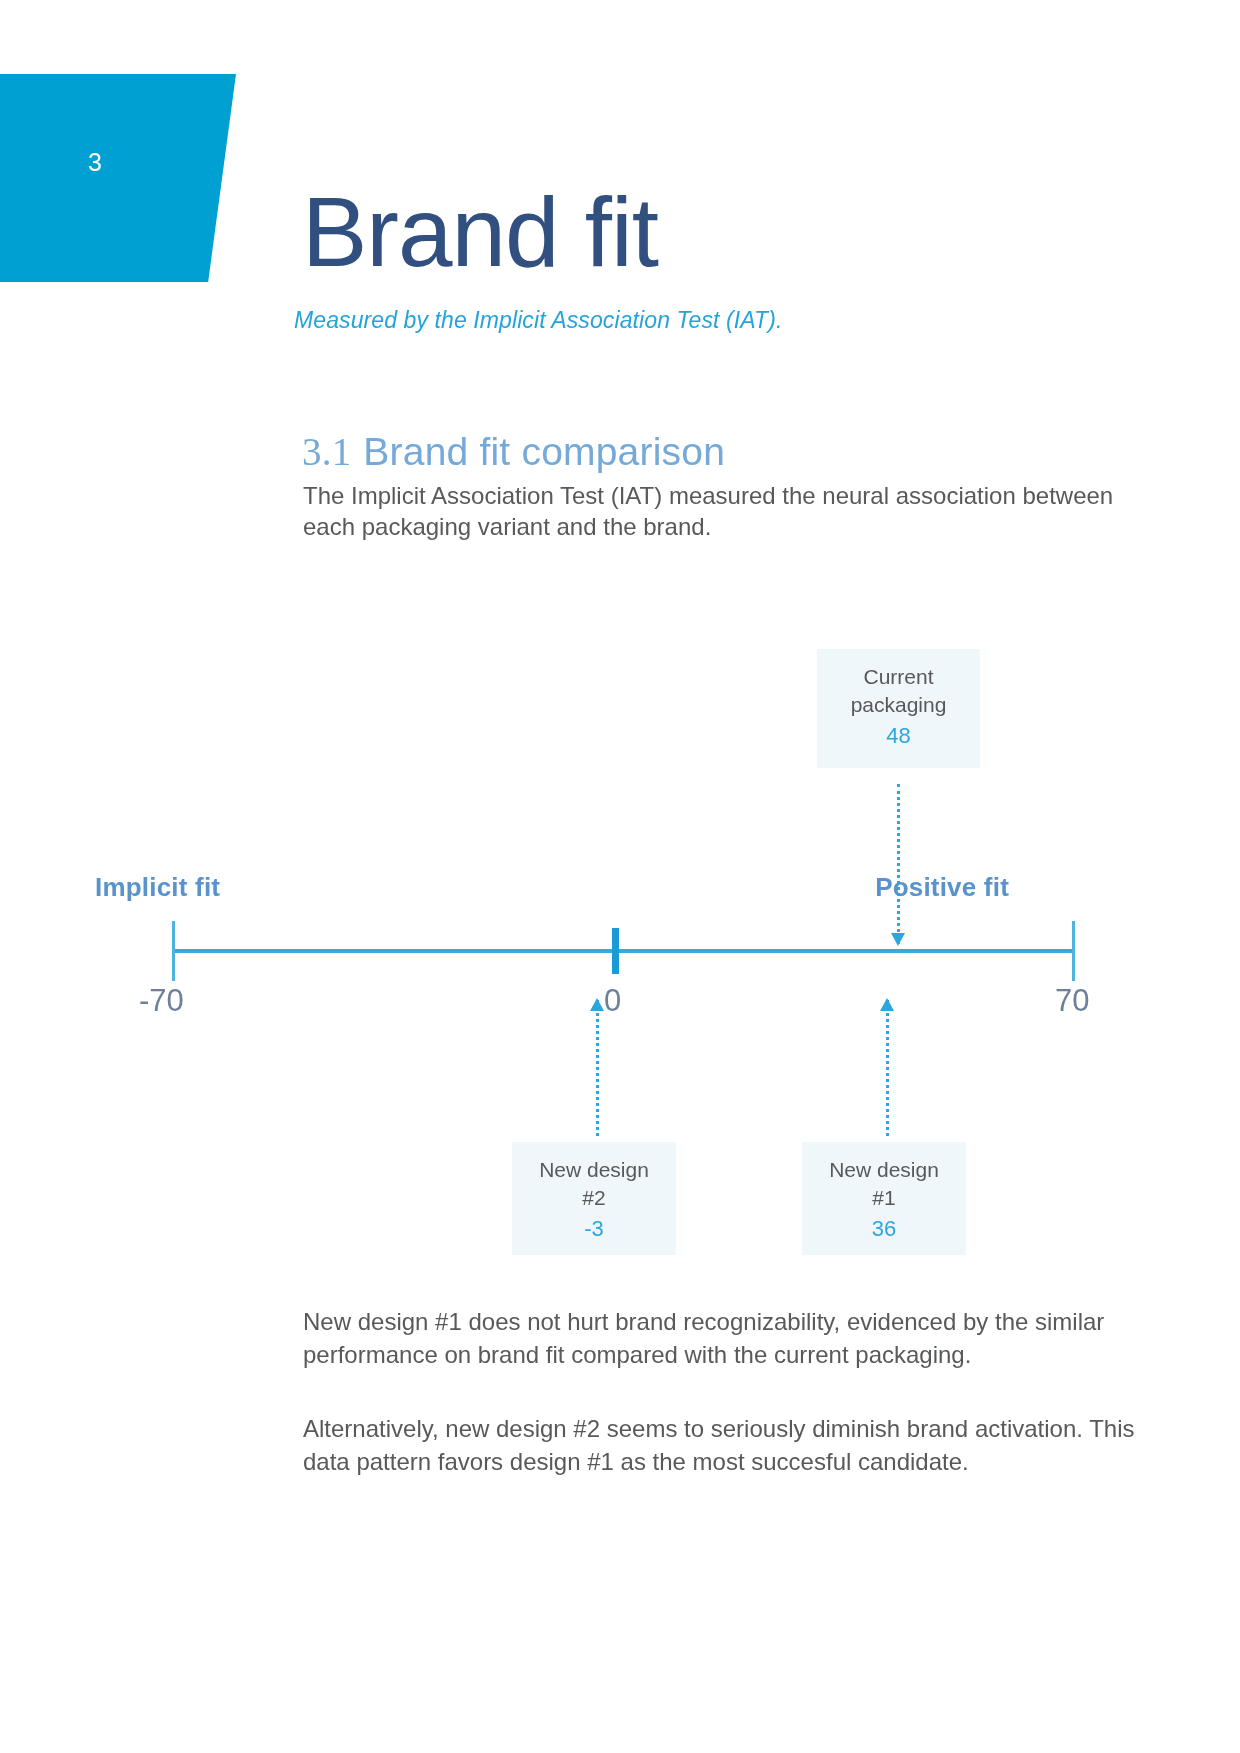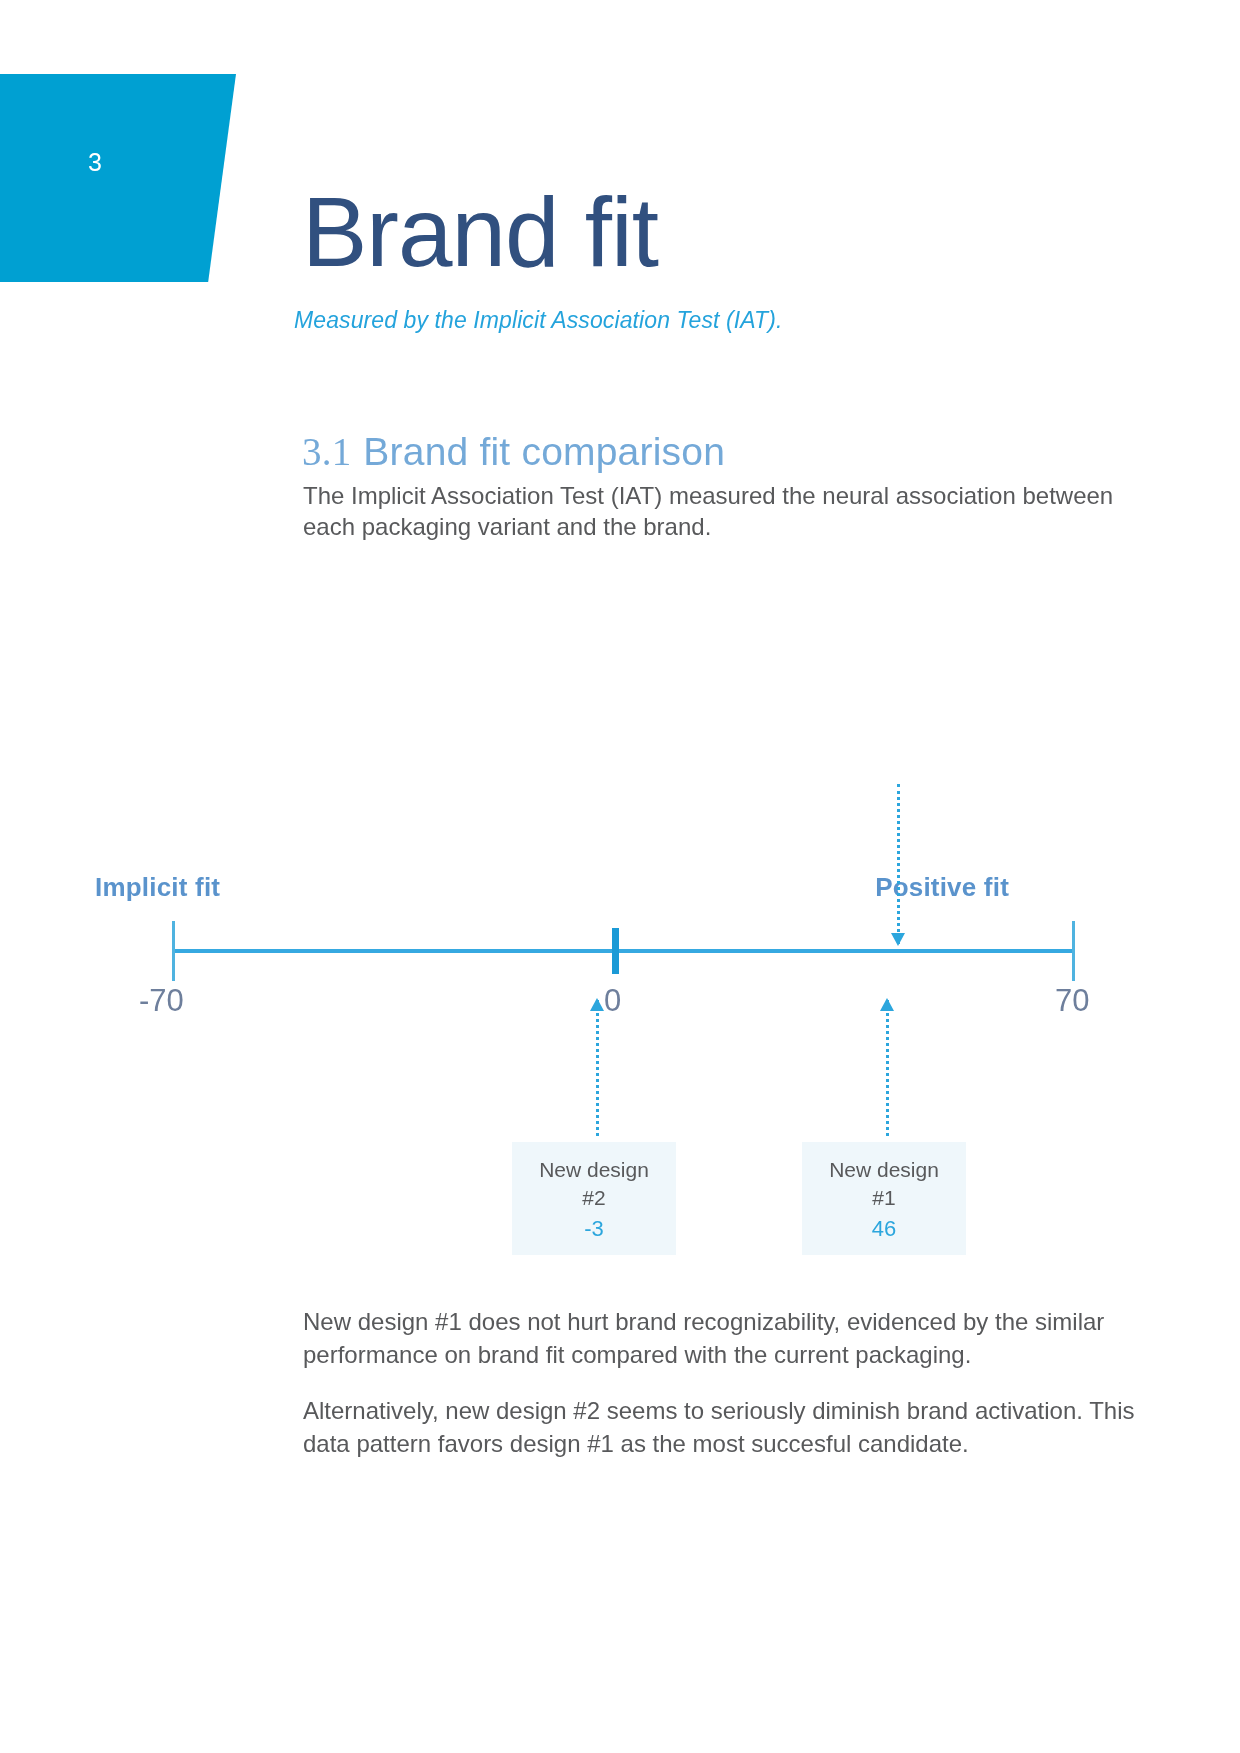--- a/index.html
+++ b/index.html
@@ -251,21 +251,21 @@
     font-weight: 700;
     margin: 0 0 1px 0;
   }
   .conclusion p {
     margin: 0;
     color: #58595b;
     font-size: 24px;
     line-height: 33px;
     font-weight: 400;
   }
-  .conclusion p + p { margin-top: 23px; }
+  .conclusion p + p { margin-top: 41px; }
 </style>
 </head>
 <body>
 
 <div id="page">
 
   <div class="chapter-badge"></div>
   <div class="chapter-number">3</div>
 
   <h1 class="page-title">Brand fit</h1>
@@ -285,20 +285,25 @@
 
     <div class="axis-line"></div>
     <div class="axis-cap left"></div>
     <div class="axis-cap right"></div>
     <div class="axis-tick-zero"></div>
 
     <div class="axis-end-label left">-70</div>
     <div class="axis-zero-label">0</div>
     <div class="axis-end-label right">70</div>
 
+    <div class="callout current">
+      <span class="cname">Current</span>
+      <span class="cname">packaging</span>
+      <span class="cval">48</span>
+    </div>
     <div class="connector down c-current">
       <span class="stem"></span>
       <span class="head"></span>
     </div>
 
     <div class="connector up c-design2">
       <span class="stem"></span>
       <span class="head"></span>
     </div>
     <div class="callout design2">
@@ -307,21 +312,21 @@
       <span class="cval">-3</span>
     </div>
 
     <div class="connector up c-design1">
       <span class="stem"></span>
       <span class="head"></span>
     </div>
     <div class="callout design1">
       <span class="cname">New design</span>
       <span class="cname">#1</span>
-      <span class="cval">46</span>
+      <span class="cval">36</span>
     </div>
 
   </div>
 
   <div class="conclusion">
     <p>New design #1 does not hurt brand recognizability, evidenced by the similar performance on brand fit compared with the current packaging.</p>
     <p>Alternatively, new design #2 seems to seriously diminish brand activation. This data pattern favors design #1 as the most succesful candidate.</p>
   </div>
 
 </div>

